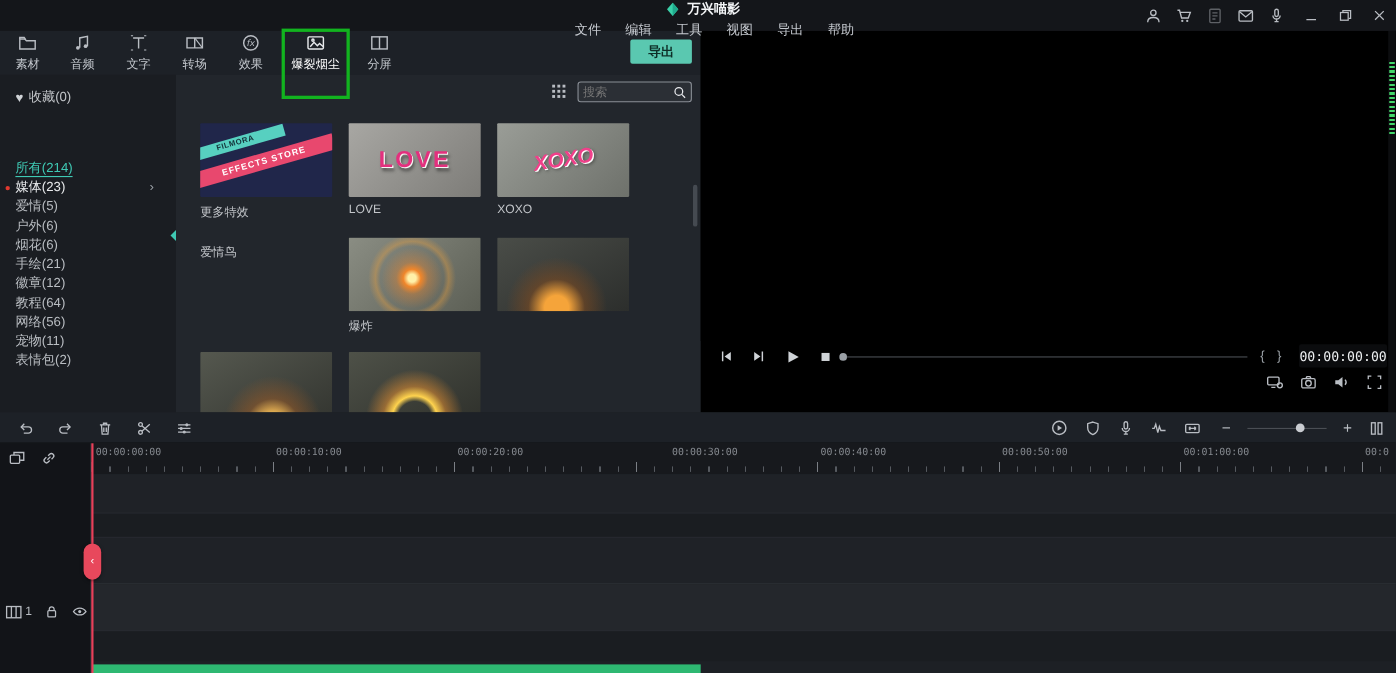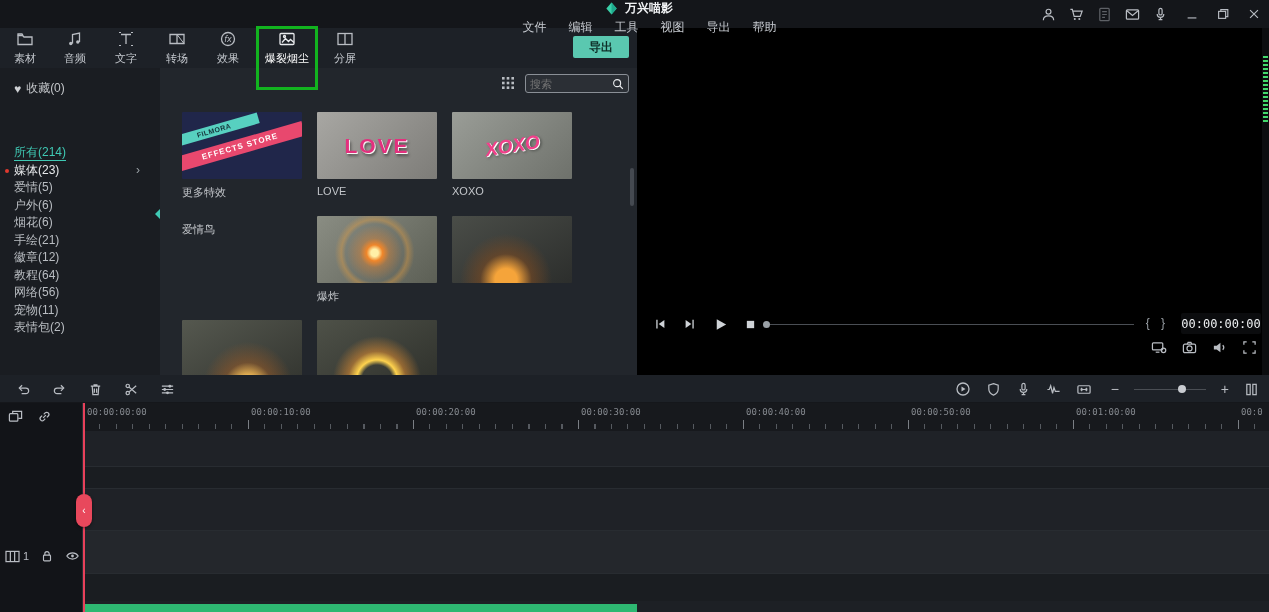--- a/index.html
+++ b/index.html
@@ -500,21 +500,21 @@
               <rect x="9.4" y="2.5" width="3.6" height="11"></rect>
             </svg>
         </div>
       </div>
     </div>
 
     <div class="ruler">
       <span class="rlabel" style="left:87px">00:00:00:00</span>
       <span class="rlabel" style="left:251px">00:00:10:00</span>
       <span class="rlabel" style="left:416px">00:00:20:00</span>
-      <span class="rlabel" style="left:581px">00:00:30:00</span>
+      <span class="rlabel" style="left:611px">00:00:30:00</span>
       <span class="rlabel" style="left:746px">00:00:40:00</span>
       <span class="rlabel" style="left:911px">00:00:50:00</span>
       <span class="rlabel" style="left:1076px">00:01:00:00</span>
       <span class="rlabel" style="left:1241px">00:0</span>
       <div class="ticks"></div>
     </div>
 
     <div class="tracks">
       <div class="trow tr1"></div>
       <div class="trow tr2"></div>

